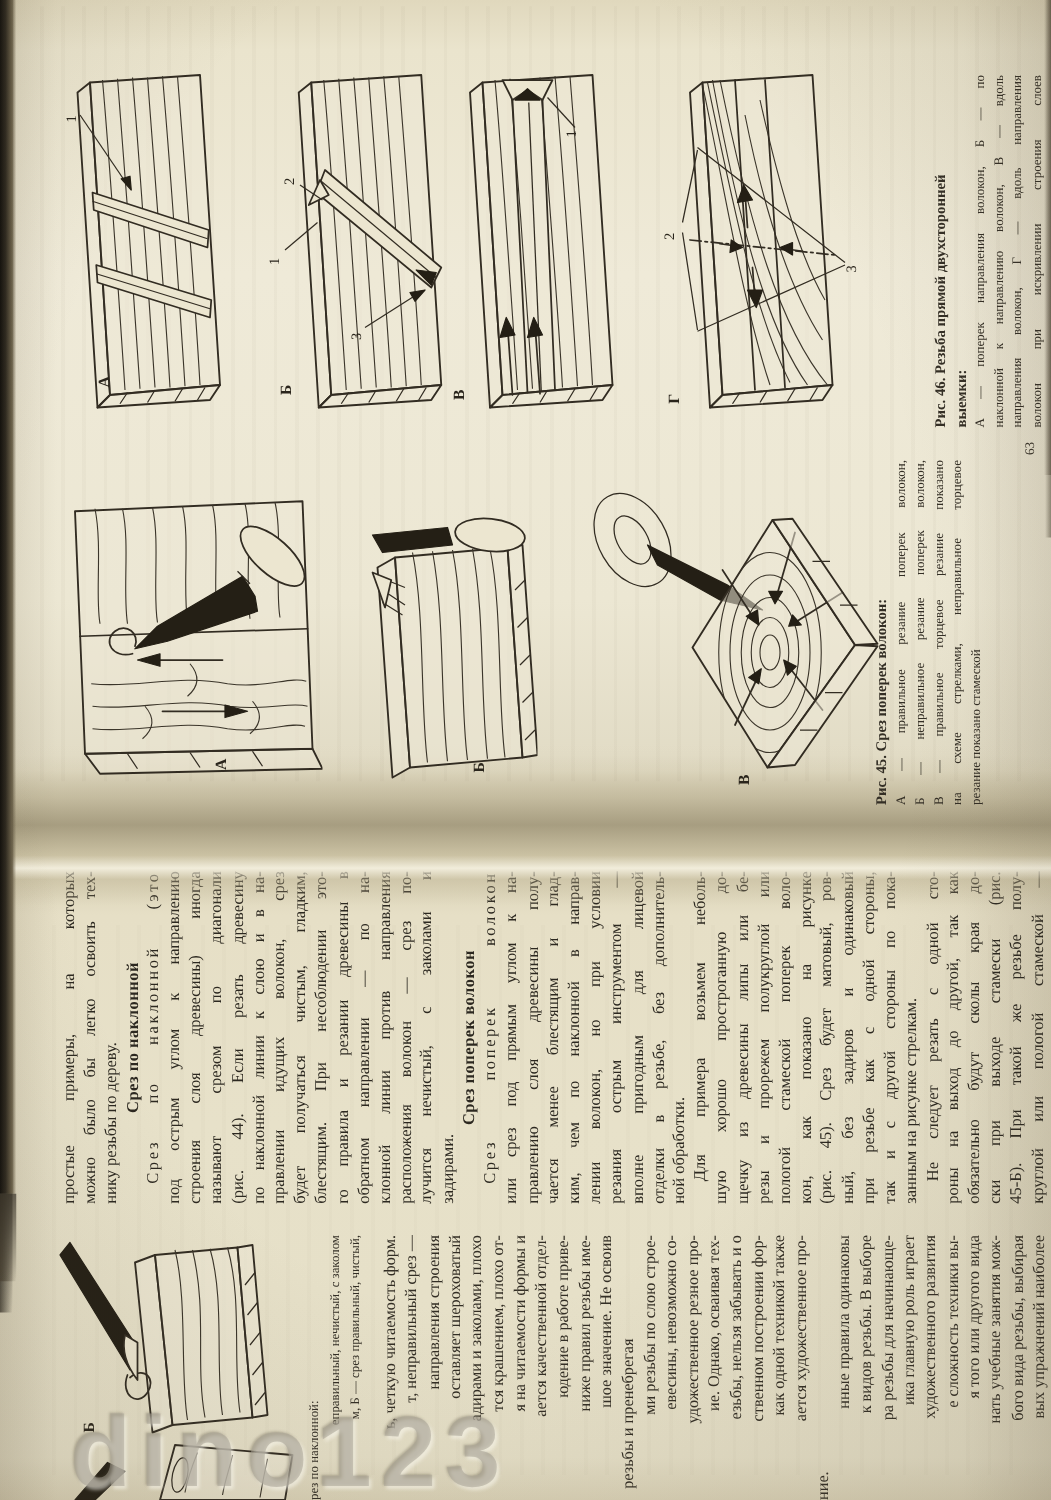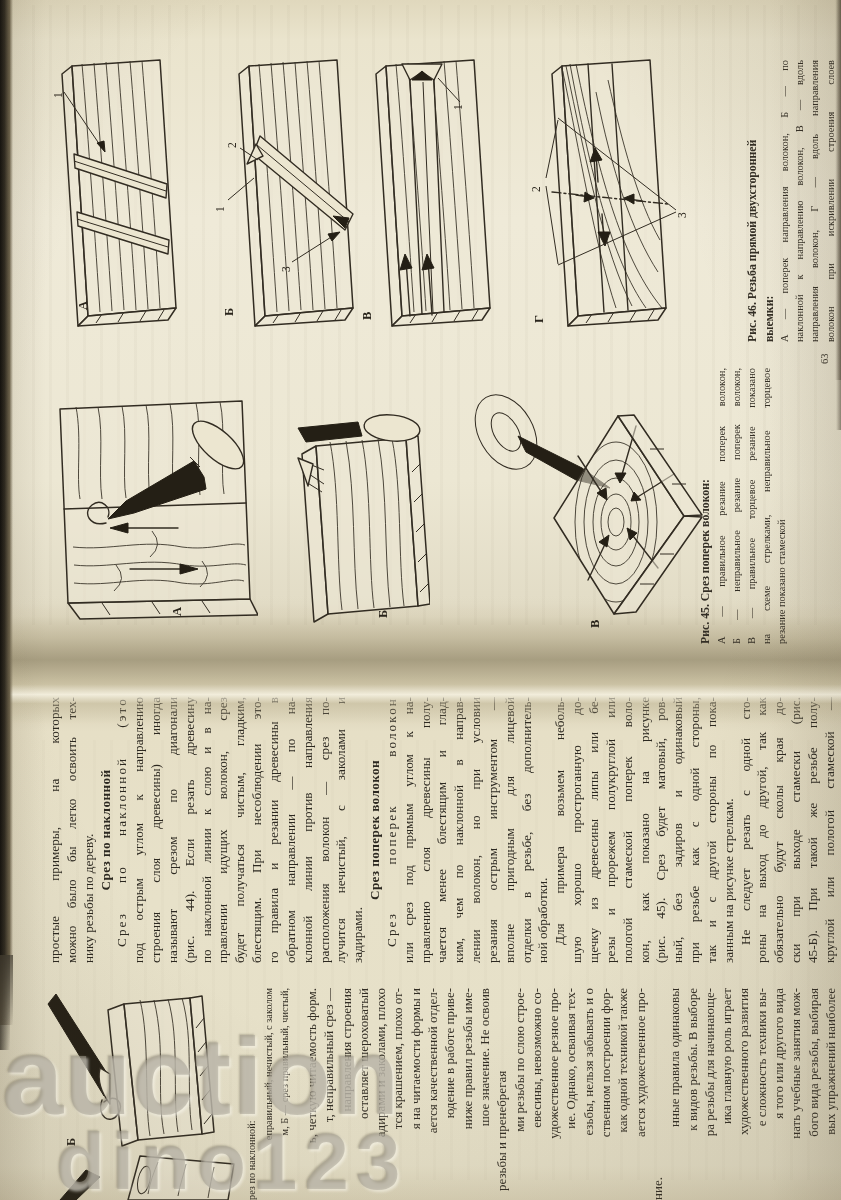--- a/index.html
+++ b/index.html
@@ -402,15 +402,14 @@
 
     <div class="abs" id="topedge"></div>
     <div class="abs" id="botedge"></div>
   </div>
 
   <div id="edgeL1"></div>
   <div id="edgeL2"></div>
   <div id="edgeR"></div>
   <div id="vign"></div>
 
-  <div class="wm" id="wm2">auction</div>
   <div class="wm" id="wm3">dino123</div>
 </div>
 
 </body></html>

